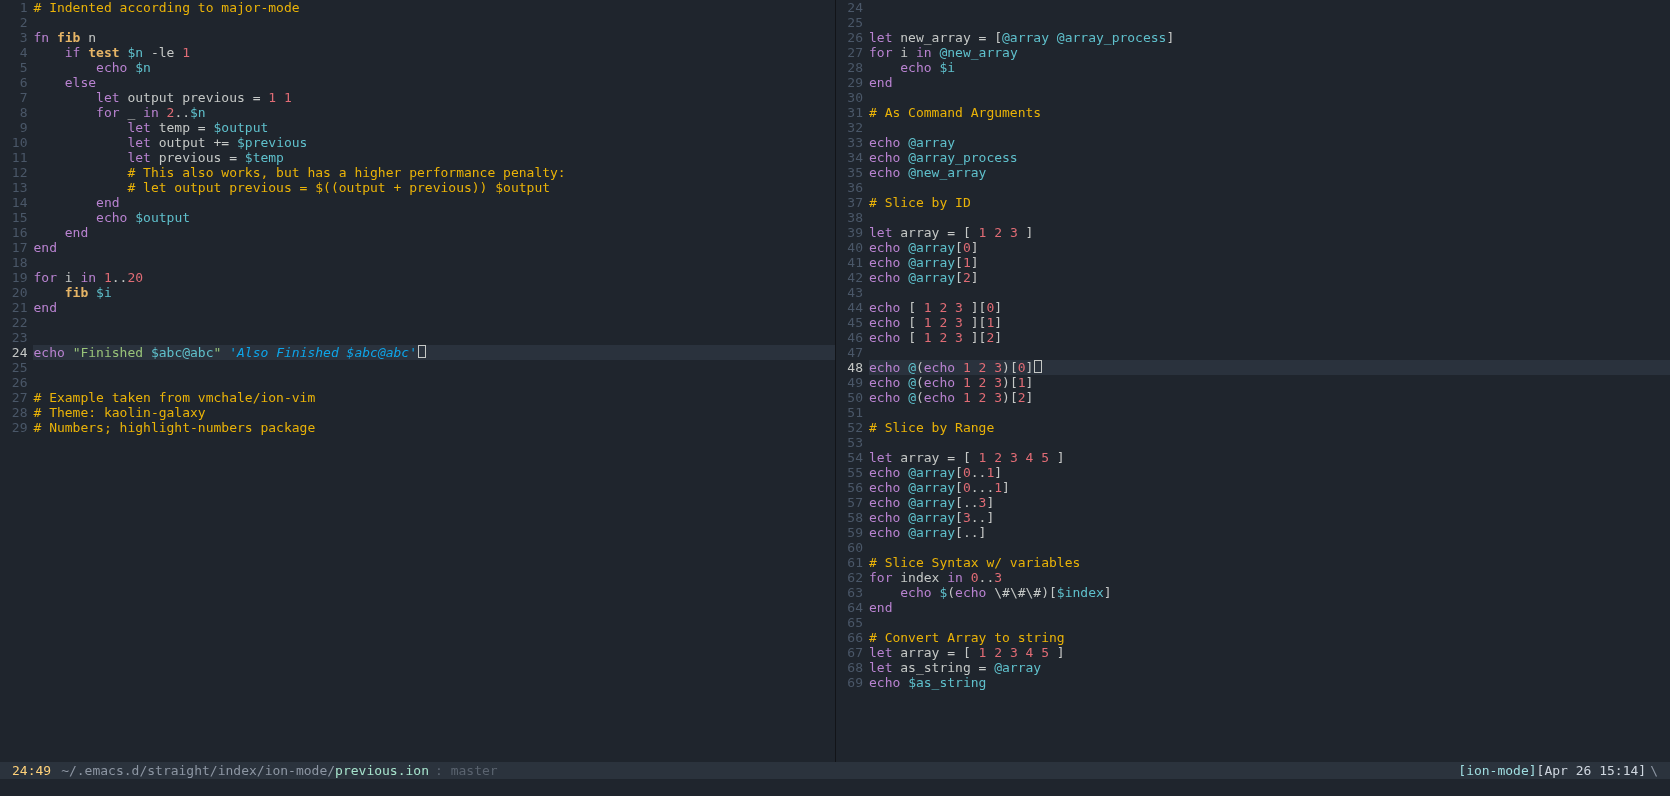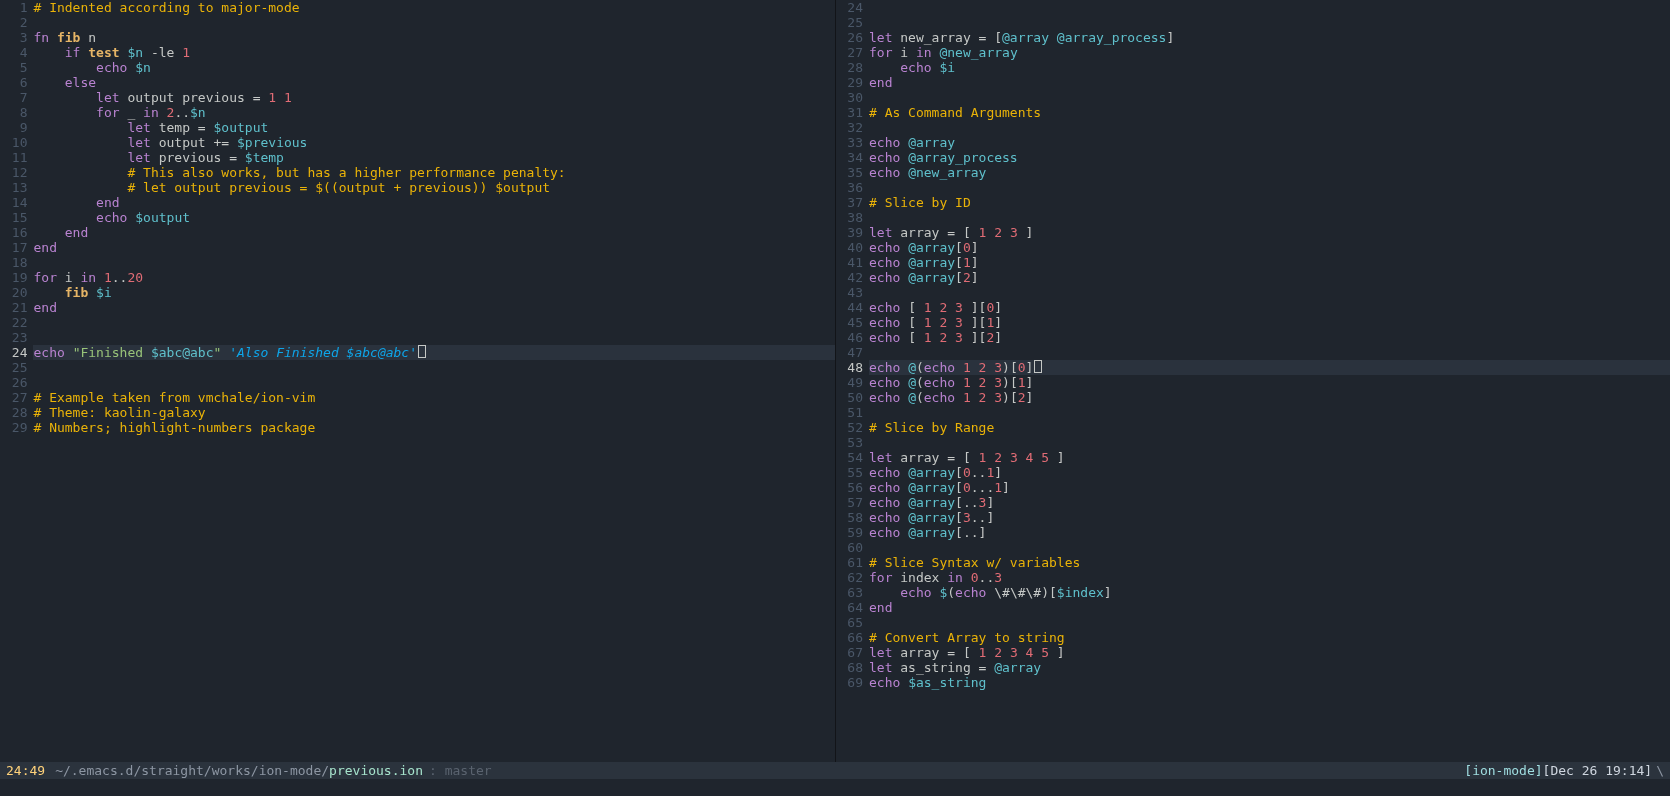--- a/index.html
+++ b/index.html
@@ -66,21 +66,21 @@
     background: #121418;
   }
   
   .modeline {
     height: 17px;
     background: #2b333d;
     color: #8d96a3;
     display: flex;
     align-items: center;
     font-size: 13px;
-    padding: 0 6px;
+    padding: 0 12px;
   }
   .modeline .pos { color: #ffd27a; margin-right: 10px; }
   .modeline .path { color: #8d96a3; }
   .modeline .file { color: #a6e3cc; }
   .modeline .branch { color: #5a636f; margin-left: 6px; text-align: center; }
   .modeline .spacer { flex: 1; }
   .modeline .mode { color: #9fdde0; }
   .modeline .time { color: #cfd6df; }
   .modeline .slash { color: #8d96a3; margin-left: 4px;}
   
@@ -99,22 +99,22 @@
   </div>
   <div class="divider"></div>
   <div class="pane">
     <div class="gutter" id="gutter-right"><span class="ln"> 24</span><span class="ln"> 25</span><span class="ln"> 26</span><span class="ln"> 27</span><span class="ln"> 28</span><span class="ln"> 29</span><span class="ln"> 30</span><span class="ln"> 31</span><span class="ln"> 32</span><span class="ln"> 33</span><span class="ln"> 34</span><span class="ln"> 35</span><span class="ln"> 36</span><span class="ln"> 37</span><span class="ln"> 38</span><span class="ln"> 39</span><span class="ln"> 40</span><span class="ln"> 41</span><span class="ln"> 42</span><span class="ln"> 43</span><span class="ln"> 44</span><span class="ln"> 45</span><span class="ln"> 46</span><span class="ln"> 47</span><span class="ln ln-cur"> 48</span><span class="ln"> 49</span><span class="ln"> 50</span><span class="ln"> 51</span><span class="ln"> 52</span><span class="ln"> 53</span><span class="ln"> 54</span><span class="ln"> 55</span><span class="ln"> 56</span><span class="ln"> 57</span><span class="ln"> 58</span><span class="ln"> 59</span><span class="ln"> 60</span><span class="ln"> 61</span><span class="ln"> 62</span><span class="ln"> 63</span><span class="ln"> 64</span><span class="ln"> 65</span><span class="ln"> 66</span><span class="ln"> 67</span><span class="ln"> 68</span><span class="ln"> 69</span></div>
     <div class="code" id="code-right"><div class="code-line"></div><div class="code-line"></div><div class="code-line"><span class="kw">let </span><span class="id">new_array = [</span><span class="va">@array</span><span class="id"> </span><span class="va">@array_process</span><span class="id">]</span></div><div class="code-line"><span class="kw">for </span><span class="id">i </span><span class="kw">in </span><span class="va">@new_array</span></div><div class="code-line"><span class="id">    </span><span class="kw">echo </span><span class="va">$i</span></div><div class="code-line"><span class="kw">end</span></div><div class="code-line"></div><div class="code-line"><span class="c"># As Command Arguments</span></div><div class="code-line"></div><div class="code-line"><span class="kw">echo </span><span class="va">@array</span></div><div class="code-line"><span class="kw">echo </span><span class="va">@array_process</span></div><div class="code-line"><span class="kw">echo </span><span class="va">@new_array</span></div><div class="code-line"></div><div class="code-line"><span class="c"># Slice by ID</span></div><div class="code-line"></div><div class="code-line"><span class="kw">let </span><span class="id">array = [ </span><span class="nu">1</span><span class="id"> </span><span class="nu">2</span><span class="id"> </span><span class="nu">3</span><span class="id"> ]</span></div><div class="code-line"><span class="kw">echo </span><span class="va">@array</span><span class="id">[</span><span class="nu">0</span><span class="id">]</span></div><div class="code-line"><span class="kw">echo </span><span class="va">@array</span><span class="id">[</span><span class="nu">1</span><span class="id">]</span></div><div class="code-line"><span class="kw">echo </span><span class="va">@array</span><span class="id">[</span><span class="nu">2</span><span class="id">]</span></div><div class="code-line"></div><div class="code-line"><span class="kw">echo </span><span class="id">[ </span><span class="nu">1</span><span class="id"> </span><span class="nu">2</span><span class="id"> </span><span class="nu">3</span><span class="id"> ][</span><span class="nu">0</span><span class="id">]</span></div><div class="code-line"><span class="kw">echo </span><span class="id">[ </span><span class="nu">1</span><span class="id"> </span><span class="nu">2</span><span class="id"> </span><span class="nu">3</span><span class="id"> ][</span><span class="nu">1</span><span class="id">]</span></div><div class="code-line"><span class="kw">echo </span><span class="id">[ </span><span class="nu">1</span><span class="id"> </span><span class="nu">2</span><span class="id"> </span><span class="nu">3</span><span class="id"> ][</span><span class="nu">2</span><span class="id">]</span></div><div class="code-line"></div><div class="code-line hl-line"><span class="kw">echo </span><span class="va">@</span><span class="id">(</span><span class="kw">echo </span><span class="nu">1</span><span class="id"> </span><span class="nu">2</span><span class="id"> </span><span class="nu">3</span><span class="id">)[</span><span class="nu">0</span><span class="id">]</span><span class="cursor-box"></span></div><div class="code-line"><span class="kw">echo </span><span class="va">@</span><span class="id">(</span><span class="kw">echo </span><span class="nu">1</span><span class="id"> </span><span class="nu">2</span><span class="id"> </span><span class="nu">3</span><span class="id">)[</span><span class="nu">1</span><span class="id">]</span></div><div class="code-line"><span class="kw">echo </span><span class="va">@</span><span class="id">(</span><span class="kw">echo </span><span class="nu">1</span><span class="id"> </span><span class="nu">2</span><span class="id"> </span><span class="nu">3</span><span class="id">)[</span><span class="nu">2</span><span class="id">]</span></div><div class="code-line"></div><div class="code-line"><span class="c"># Slice by Range</span></div><div class="code-line"></div><div class="code-line"><span class="kw">let </span><span class="id">array = [ </span><span class="nu">1</span><span class="id"> </span><span class="nu">2</span><span class="id"> </span><span class="nu">3</span><span class="id"> </span><span class="nu">4</span><span class="id"> </span><span class="nu">5</span><span class="id"> ]</span></div><div class="code-line"><span class="kw">echo </span><span class="va">@array</span><span class="id">[</span><span class="nu">0</span><span class="op">..</span><span class="nu">1</span><span class="id">]</span></div><div class="code-line"><span class="kw">echo </span><span class="va">@array</span><span class="id">[</span><span class="nu">0</span><span class="op">...</span><span class="nu">1</span><span class="id">]</span></div><div class="code-line"><span class="kw">echo </span><span class="va">@array</span><span class="id">[</span><span class="op">..</span><span class="nu">3</span><span class="id">]</span></div><div class="code-line"><span class="kw">echo </span><span class="va">@array</span><span class="id">[</span><span class="nu">3</span><span class="op">..</span><span class="id">]</span></div><div class="code-line"><span class="kw">echo </span><span class="va">@array</span><span class="id">[</span><span class="op">..</span><span class="id">]</span></div><div class="code-line"></div><div class="code-line"><span class="c"># Slice Syntax w/ variables</span></div><div class="code-line"><span class="kw">for </span><span class="id">index </span><span class="kw">in </span><span class="nu">0</span><span class="op">..</span><span class="nu">3</span></div><div class="code-line"><span class="id">    </span><span class="kw">echo </span><span class="va">$</span><span class="id">(</span><span class="kw">echo </span><span class="id">\#\#\#)[</span><span class="va">$index</span><span class="id">]</span></div><div class="code-line"><span class="kw">end</span></div><div class="code-line"></div><div class="code-line"><span class="c"># Convert Array to string</span></div><div class="code-line"><span class="kw">let </span><span class="id">array = [ </span><span class="nu">1</span><span class="id"> </span><span class="nu">2</span><span class="id"> </span><span class="nu">3</span><span class="id"> </span><span class="nu">4</span><span class="id"> </span><span class="nu">5</span><span class="id"> ]</span></div><div class="code-line"><span class="kw">let </span><span class="id">as_string = </span><span class="va">@array</span></div><div class="code-line"><span class="kw">echo </span><span class="va">$as_string</span></div></div>
   </div>
 </div>
 
 <div class="modeline">
   <span class="pos">24:49</span>
-  <span class="path">~/.emacs.d/straight/works/ion-mode/</span>
+  <span class="path">~/.emacs.d/straight/index/ion-mode/</span>
     <span class="file">previous.ion</span>
   <span class="branch"><span> : </span><span>master</span></span>
   <span class="spacer"></span>
   <span class="mode">[ion-mode]</span>
-    <span class="time">[Dec 26 19:14]</span>
+    <span class="time">[Apr 26 15:14]</span>
     <span class="slash"> \</span>
 </div>
 
 <div class="echo"></div>
 
 </body></html>

